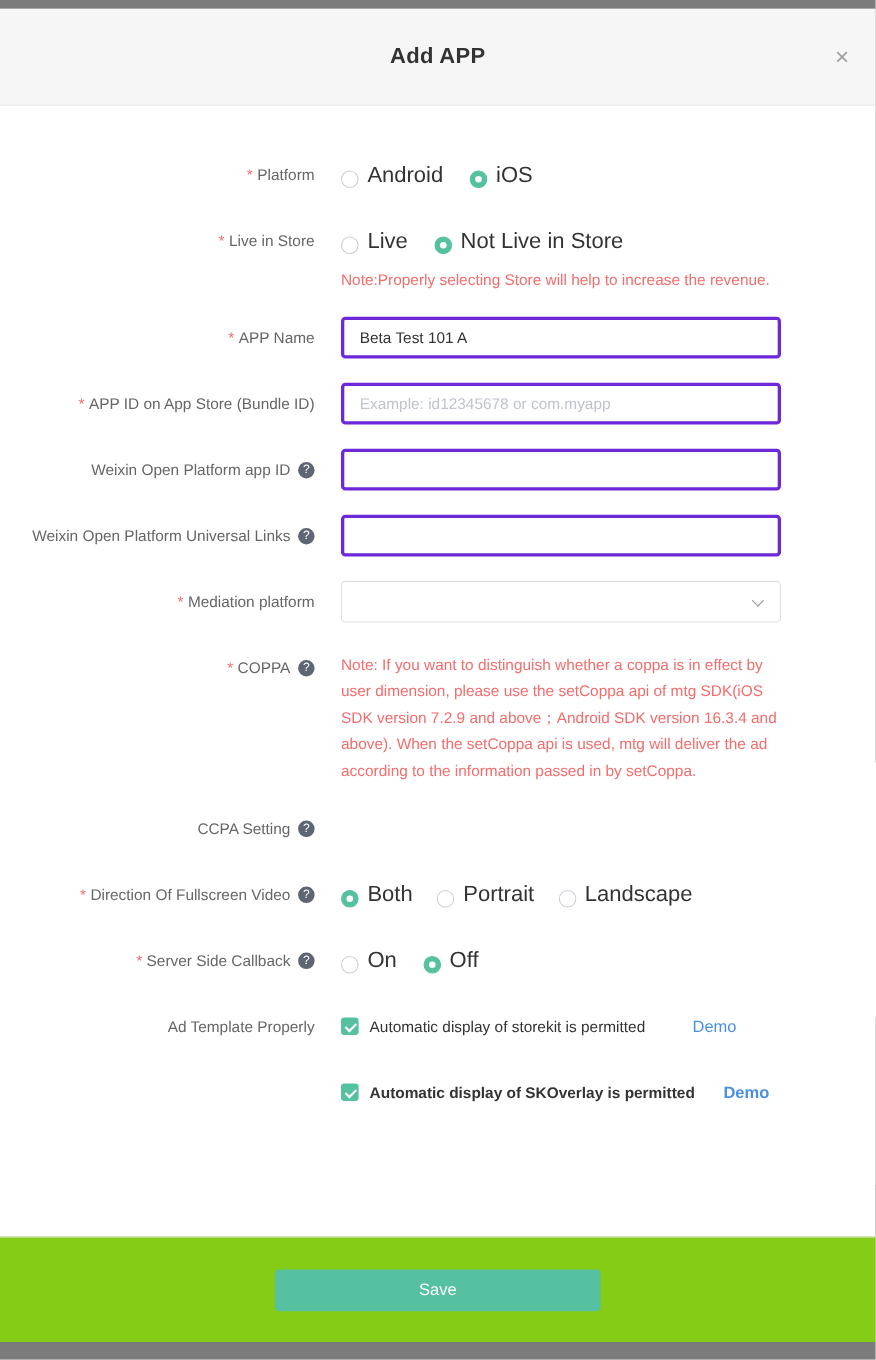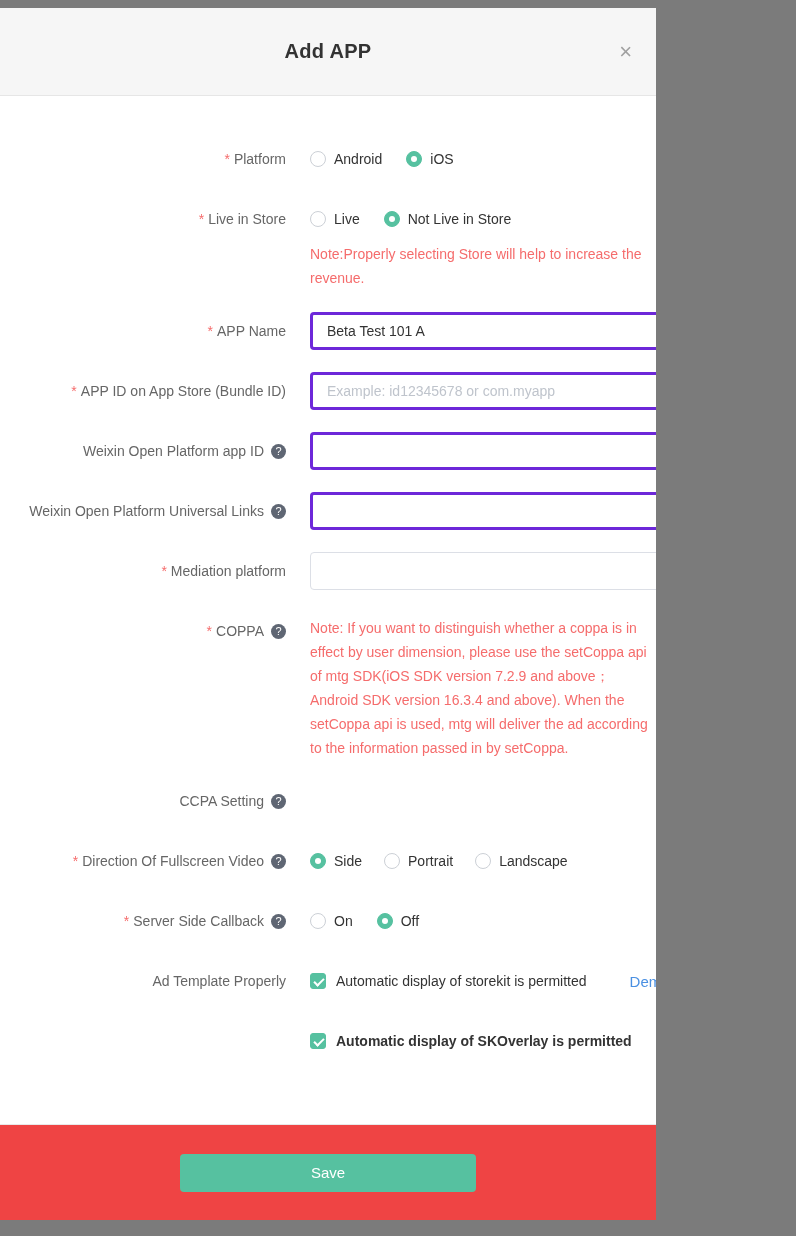--- a/index.html
+++ b/index.html
@@ -5,21 +5,21 @@
   * { margin:0; padding:0; box-sizing:border-box; }
   html, body { width:796px; }
   body {
     height:1236px;
     background:#7b7b7b;
     font-family:"Liberation Sans", sans-serif;
     overflow:hidden;
   }
   .modal {
     margin-top:8px;
-    width:656px;
+    width:796px;
     height:1212px;
     background:#ffffff;
     display:flex;
     flex-direction:column;
   }
   .modal-header {
     height:88px;
     flex:0 0 88px;
     background:#f6f6f6;
     border-bottom:1px solid #e6e6e6;
@@ -73,21 +73,21 @@
     background:#5f6673;
     color:#fff;
     font-size:11px;
     line-height:15px;
     text-align:center;
     margin-left:3px;
     cursor:pointer;
   }
   .row-control { width:430px; }
   .control-main { min-height:38px; display:flex; align-items:center; gap:24px; flex-wrap:nowrap; }
-  .radio { display:inline-flex; align-items:center; gap:8px; cursor:pointer; font-size:14px; color:#333; white-space:nowrap; }
+  .radio { display:inline-flex; align-items:flex-end; gap:8px; cursor:pointer; font-size:20px; color:#333; white-space:nowrap; }
   .radio-dot {
     width:16px; height:16px;
     flex:0 0 16px;
     border:1px solid #ccd0d6;
     border-radius:50%;
     background:#fff;
     position:relative;
   }
   .radio-dot.checked { background:var(--accent); border-color:var(--accent); }
   .radio-dot.checked::after {
@@ -150,21 +150,21 @@
     right:16px; top:13px;
     width:8px; height:8px;
     border-right:1.5px solid #999;
     border-bottom:1.5px solid #999;
     transform:rotate(45deg);
   }
   .demo-link { color:var(--link); font-size:15px; margin-left:26px; cursor:pointer; white-space:nowrap; }
   .modal-footer {
     flex:0 0 96px;
     height:96px;
-    background:#ef4444;
+    background:#84cc16;
     border-top:1px solid #e8e8e8;
     display:flex;
     align-items:center;
     justify-content:center;
     margin-top:47px;
   }
   .save-btn {
     width:296px; height:38px;
     background:var(--accent);
     color:#fff;
@@ -313,21 +313,21 @@
     <div class="form-row">
       <div class="row-label">
         <span class="req">*</span>
         <span>Direction Of Fullscreen Video</span>
         <span class="help-icon">?</span>
       </div>
       <div class="row-control">
         <div class="control-main" style="gap:22px;">
           <label class="radio">
             <span class="radio-dot checked"></span>
-            <span>Side</span>
+            <span>Both</span>
           </label>
           <label class="radio">
             <span class="radio-dot"></span>
             <span>Portrait</span>
           </label>
           <label class="radio">
             <span class="radio-dot"></span>
             <span>Landscape</span>
           </label>
         </div>

